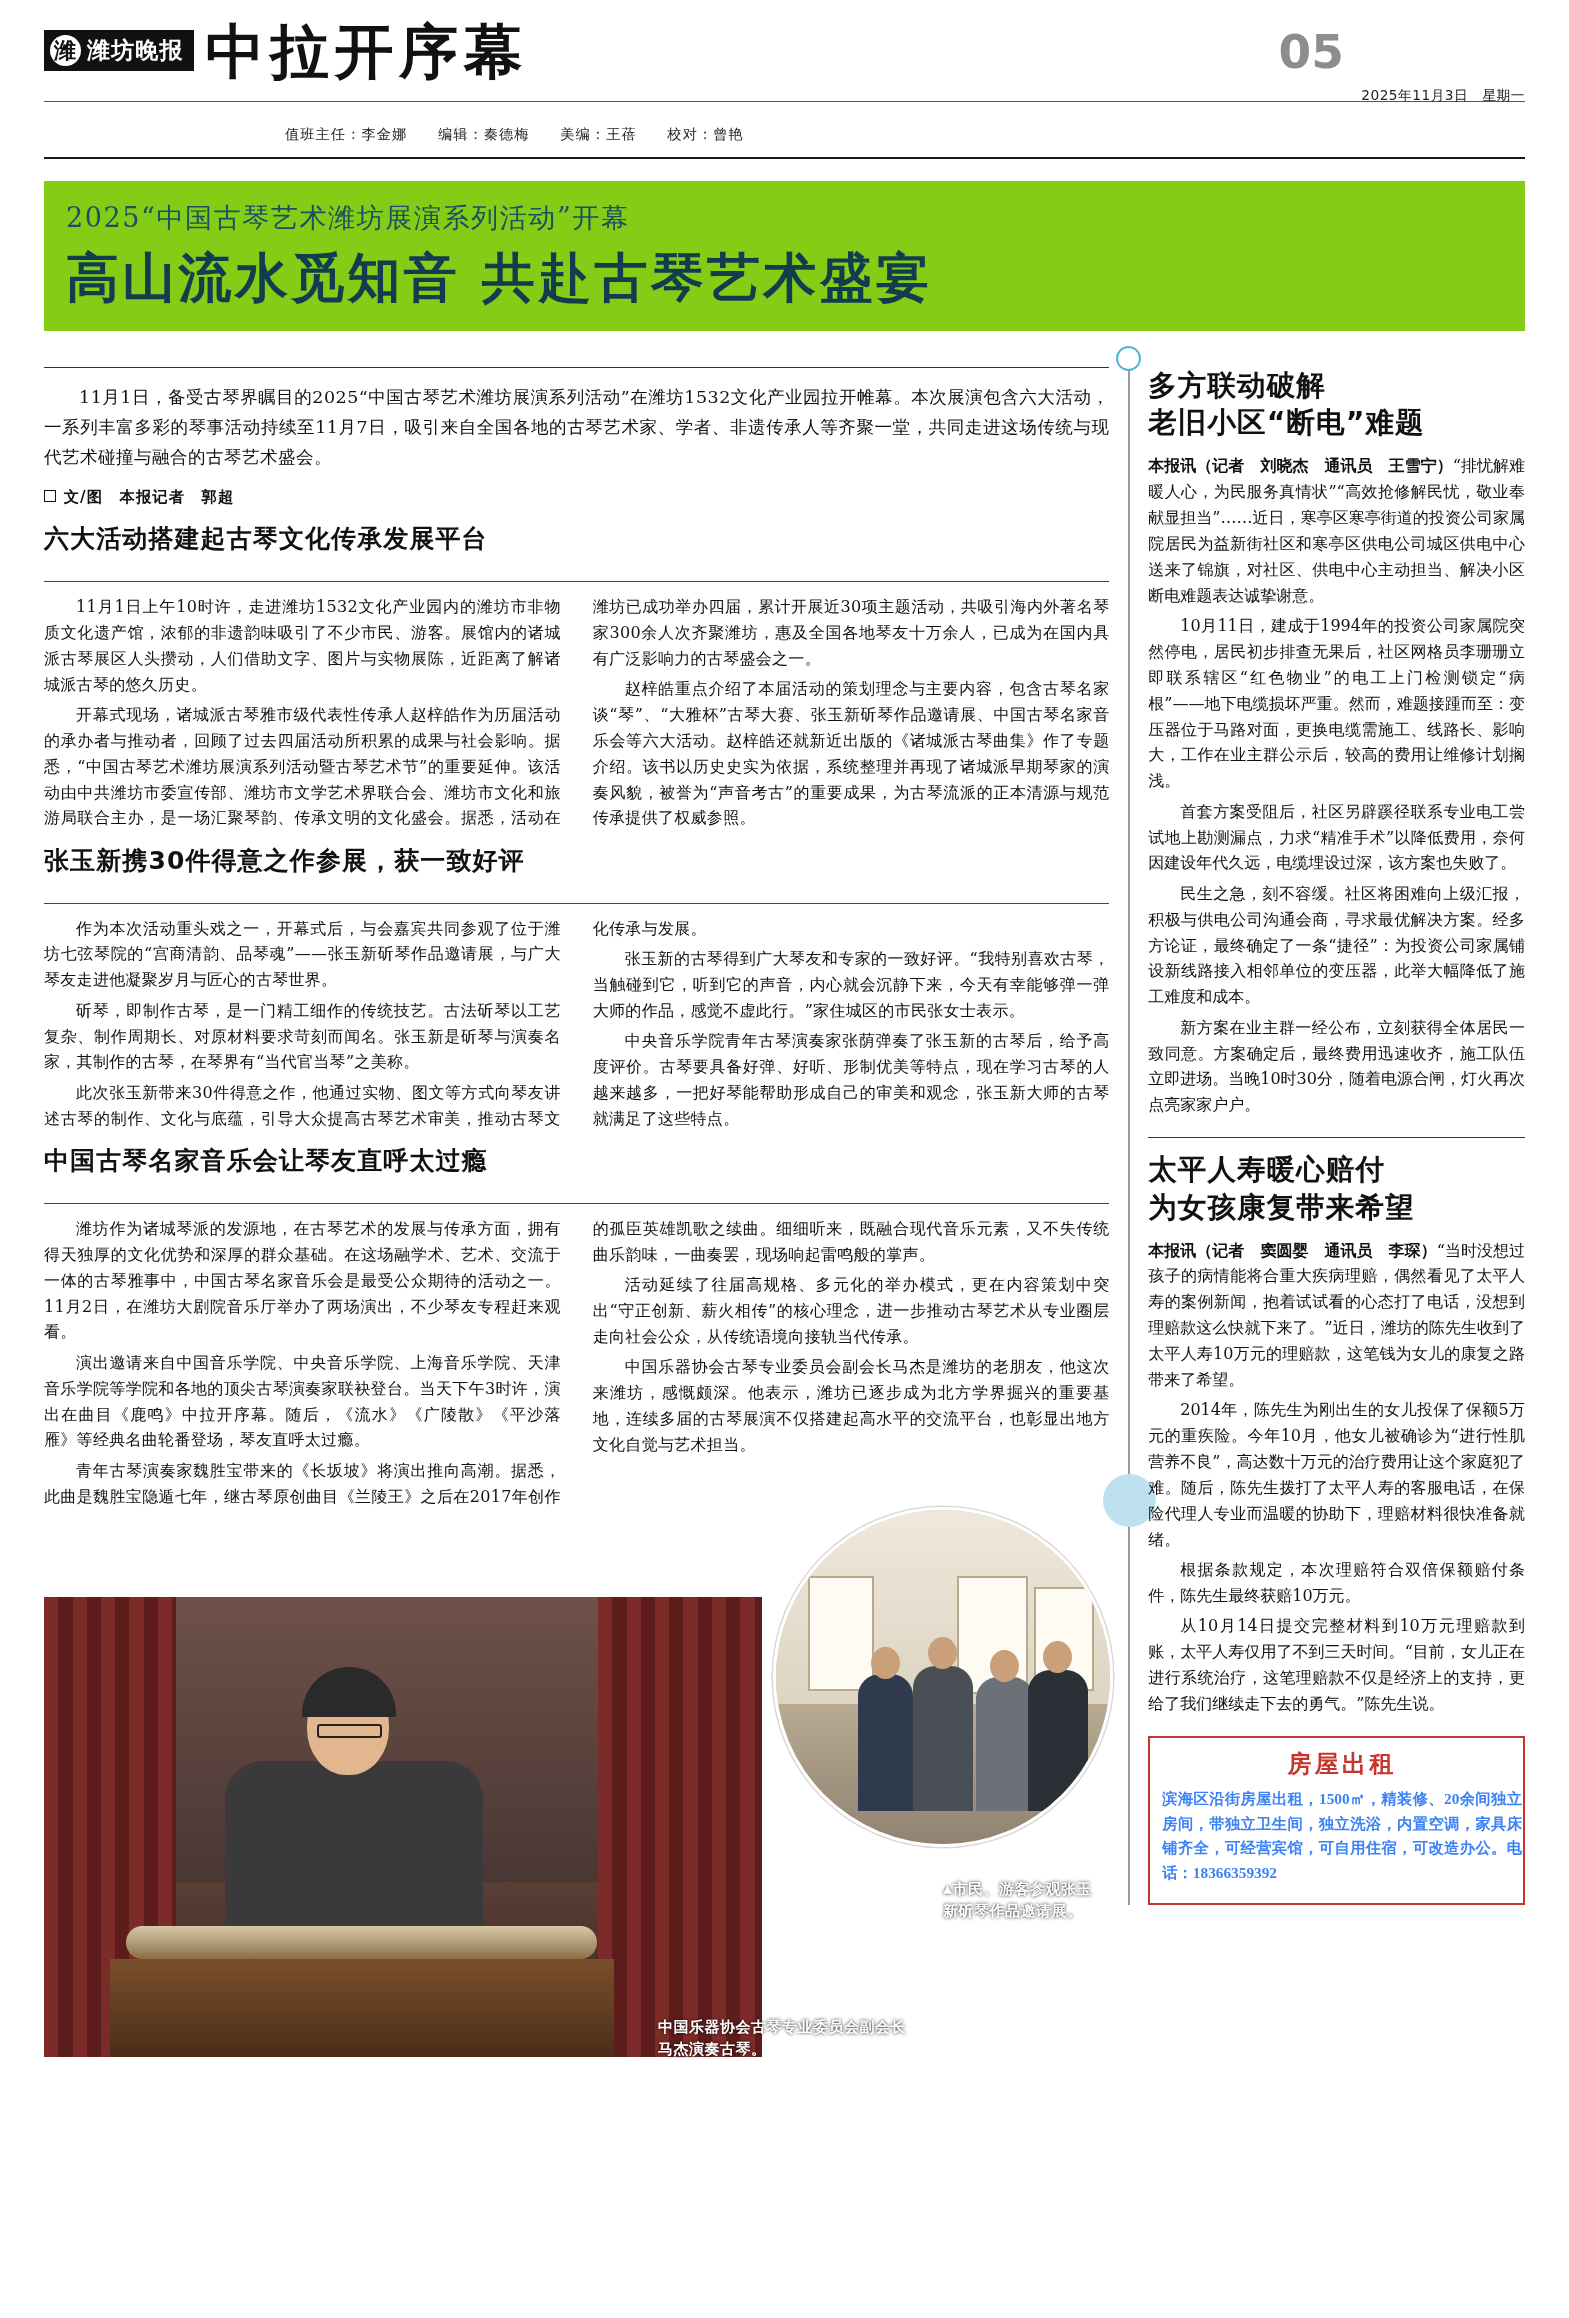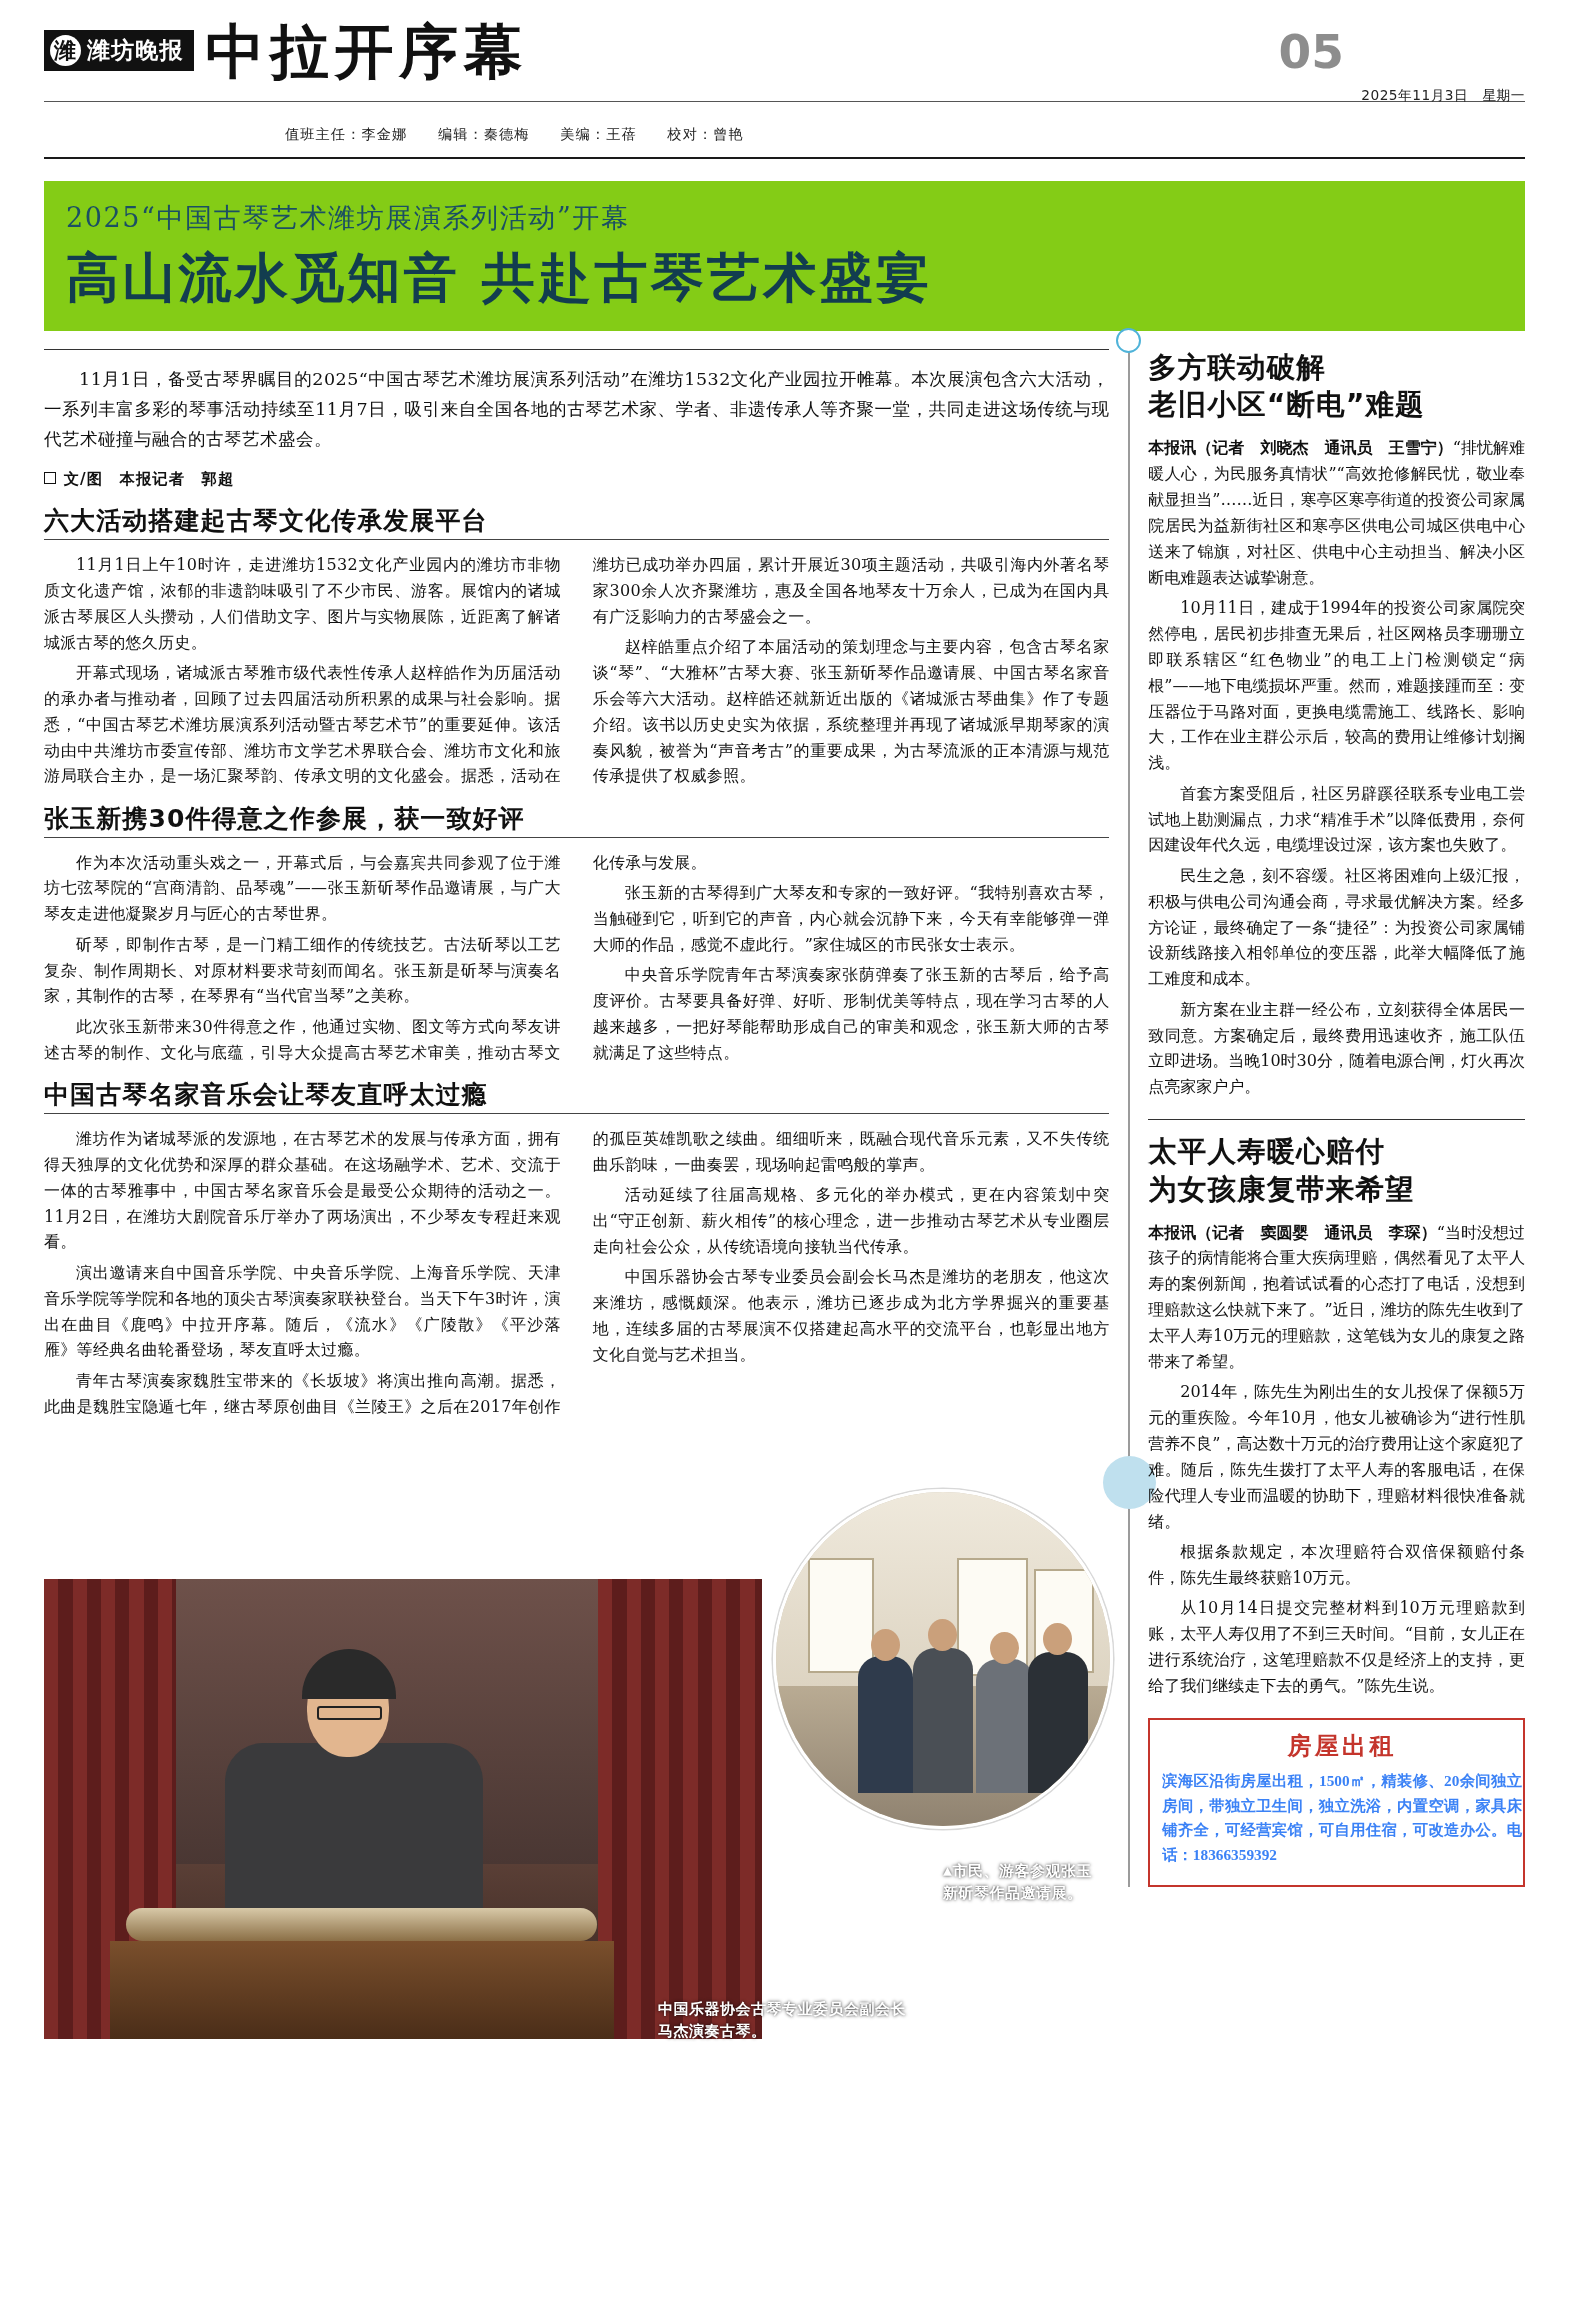--- a/index.html
+++ b/index.html
@@ -120,21 +120,21 @@
     font-weight: bold;
     color: #123d4f;
     letter-spacing: 3.3px;
     line-height: 1.12;
     font-family: "DejaVu Sans", sans-serif;
   }
 
   
   .body-wrap {
     position: relative;
-    margin: 18px 44px 0 44px;
+    margin: 36px 44px 0 44px;
     display: flex;
     gap: 0;
   }
   .left-zone { width: 1069px; position: relative; }
   .divider-v {
     width: 1.6px;
     background: #9b9b9b;
     margin: 0 18.6px;
     position: relative;
   }
@@ -178,21 +178,21 @@
     font-family: "DejaVu Sans", sans-serif;
   }
   .byline .box { display:inline-block; width:12px; height:12px; border:1.1px solid #111; margin-right:7.7px; }
 
   .sub-head {
     font-size: 25px;
     font-weight: bold;
     letter-spacing: 1.1px;
     color: #111;
     border-bottom: 1.1px solid #444;
-    padding-bottom: 2px;
+    padding-bottom: 26px;
     margin: 8.8px 0 12px 0;
     font-family: "DejaVu Sans", sans-serif;
   }
 
   .twocol {
     column-count: 2;
     column-gap: 32px;
     column-rule: none;
   }
   .twocol p, .onecol p {

